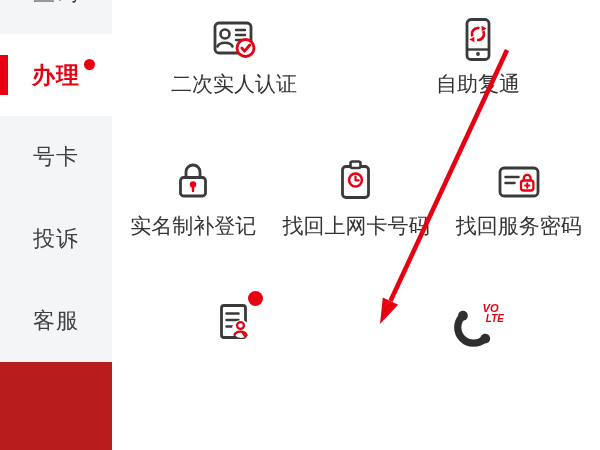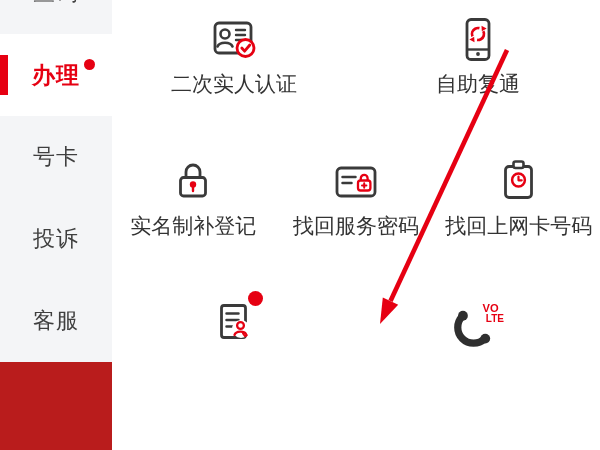--- a/index.html
+++ b/index.html
@@ -17,21 +17,21 @@
   .side-item.selected{background:#ffffff;}
   .side-item.selected .side-label{color:#e60012;font-weight:bold;font-size:23px;}
   .side-indicator{position:absolute;left:0;top:21px;width:8px;height:40px;background:#e60012;}
   .side-dot{position:absolute;left:84px;top:25px;width:11px;height:11px;border-radius:50%;background:#e60012;}
   
   .content{position:absolute;left:112px;top:0;right:0;bottom:0;background:#fff;}
   .grid-row{position:absolute;left:0;right:0;display:flex;}
   .row-1{top:14px;} .row-2{top:156px;} .row-3{top:297px;}
   .cell{flex:1;display:flex;flex-direction:column;align-items:center;min-width:0;}
   .icon-wrap{position:relative;width:52px;height:52px;}
-  .icon-wrap.lg{width:58px;height:58px;margin-top:-3px;margin-bottom:-6px;}
+  .icon-wrap.lg{width:58px;height:58px;margin-top:-3px;margin-bottom:-6px;font-style:italic;}
   .icon-wrap svg{width:100%;height:100%;display:block;}
   .cell-label{margin-top:5px;font-size:21px;line-height:26px;color:#333333;white-space:nowrap;}
   .icon-badge{position:absolute;right:-3px;top:-6px;width:15px;height:15px;border-radius:50%;background:#e60012;}
   
   .arrow-overlay{position:absolute;left:0;top:0;width:600px;height:450px;pointer-events:none;}
 </style>
 </head>
 <body>
 
 <div class="screen">
@@ -103,40 +103,40 @@
             <circle cx="26" cy="28.5" r="3.2" fill="#e60012"></circle>
             <rect x="24.8" y="29.5" width="2.4" height="6.8" rx="1.2" fill="#e60012"></rect>
           </svg>
         </div>
         <div class="cell-label">实名制补登记</div>
       </div>
 
       <div class="cell">
         <div class="icon-wrap">
           <svg viewBox="0 0 52 52" fill="none">
+            <rect x="12.5" y="10.5" width="26" height="31" rx="3.5" stroke="#3a3a3a" stroke-width="2.8"></rect>
+            <rect x="20.5" y="5.5" width="10" height="6.5" rx="2" fill="#ffffff" stroke="#3a3a3a" stroke-width="2.6"></rect>
+            <circle cx="25.5" cy="24" r="6.4" stroke="#e60012" stroke-width="2.5"></circle>
+            <path d="M25.5,20.5 v3.8 h3.2" stroke="#e60012" stroke-width="2.2" stroke-linecap="round" stroke-linejoin="round"></path>
+          </svg>
+        </div>
+        <div class="cell-label">找回上网卡号码</div>
+      </div>
+
+      <div class="cell">
+        <div class="icon-wrap">
+          <svg viewBox="0 0 52 52" fill="none">
             <rect x="7" y="12" width="38" height="28" rx="4" stroke="#3a3a3a" stroke-width="2.8"></rect>
             <path d="M12.5,21 h13 M12.5,27 h9" stroke="#3a3a3a" stroke-width="2.5" stroke-linecap="round"></path>
             <path d="M30.8,24.5 v-2.2 a3.4,3.4 0 0 1 6.8,0 v2.2" stroke="#e60012" stroke-width="2.3"></path>
             <rect x="28" y="24.5" width="12.4" height="10" rx="2.5" fill="#ffffff" stroke="#e60012" stroke-width="2.3"></rect>
             <path d="M34.2,27.3 v4.4 M32,29.5 h4.4" stroke="#e60012" stroke-width="2" stroke-linecap="round"></path>
           </svg>
         </div>
         <div class="cell-label">找回服务密码</div>
-      </div>
-
-      <div class="cell">
-        <div class="icon-wrap">
-          <svg viewBox="0 0 52 52" fill="none">
-            <rect x="12.5" y="10.5" width="26" height="31" rx="3.5" stroke="#3a3a3a" stroke-width="2.8"></rect>
-            <rect x="20.5" y="5.5" width="10" height="6.5" rx="2" fill="#ffffff" stroke="#3a3a3a" stroke-width="2.6"></rect>
-            <circle cx="25.5" cy="24" r="6.4" stroke="#e60012" stroke-width="2.5"></circle>
-            <path d="M25.5,20.5 v3.8 h3.2" stroke="#e60012" stroke-width="2.2" stroke-linecap="round" stroke-linejoin="round"></path>
-          </svg>
-        </div>
-        <div class="cell-label">找回上网卡号码</div>
       </div>
 
     </div>
 
     <div class="grid-row row-3">
 
       <div class="cell">
         <div class="icon-wrap">
           <svg viewBox="0 0 52 52" fill="none">
             <rect x="13.5" y="8.5" width="24" height="32" rx="2.5" stroke="#3a3a3a" stroke-width="2.8"></rect>

